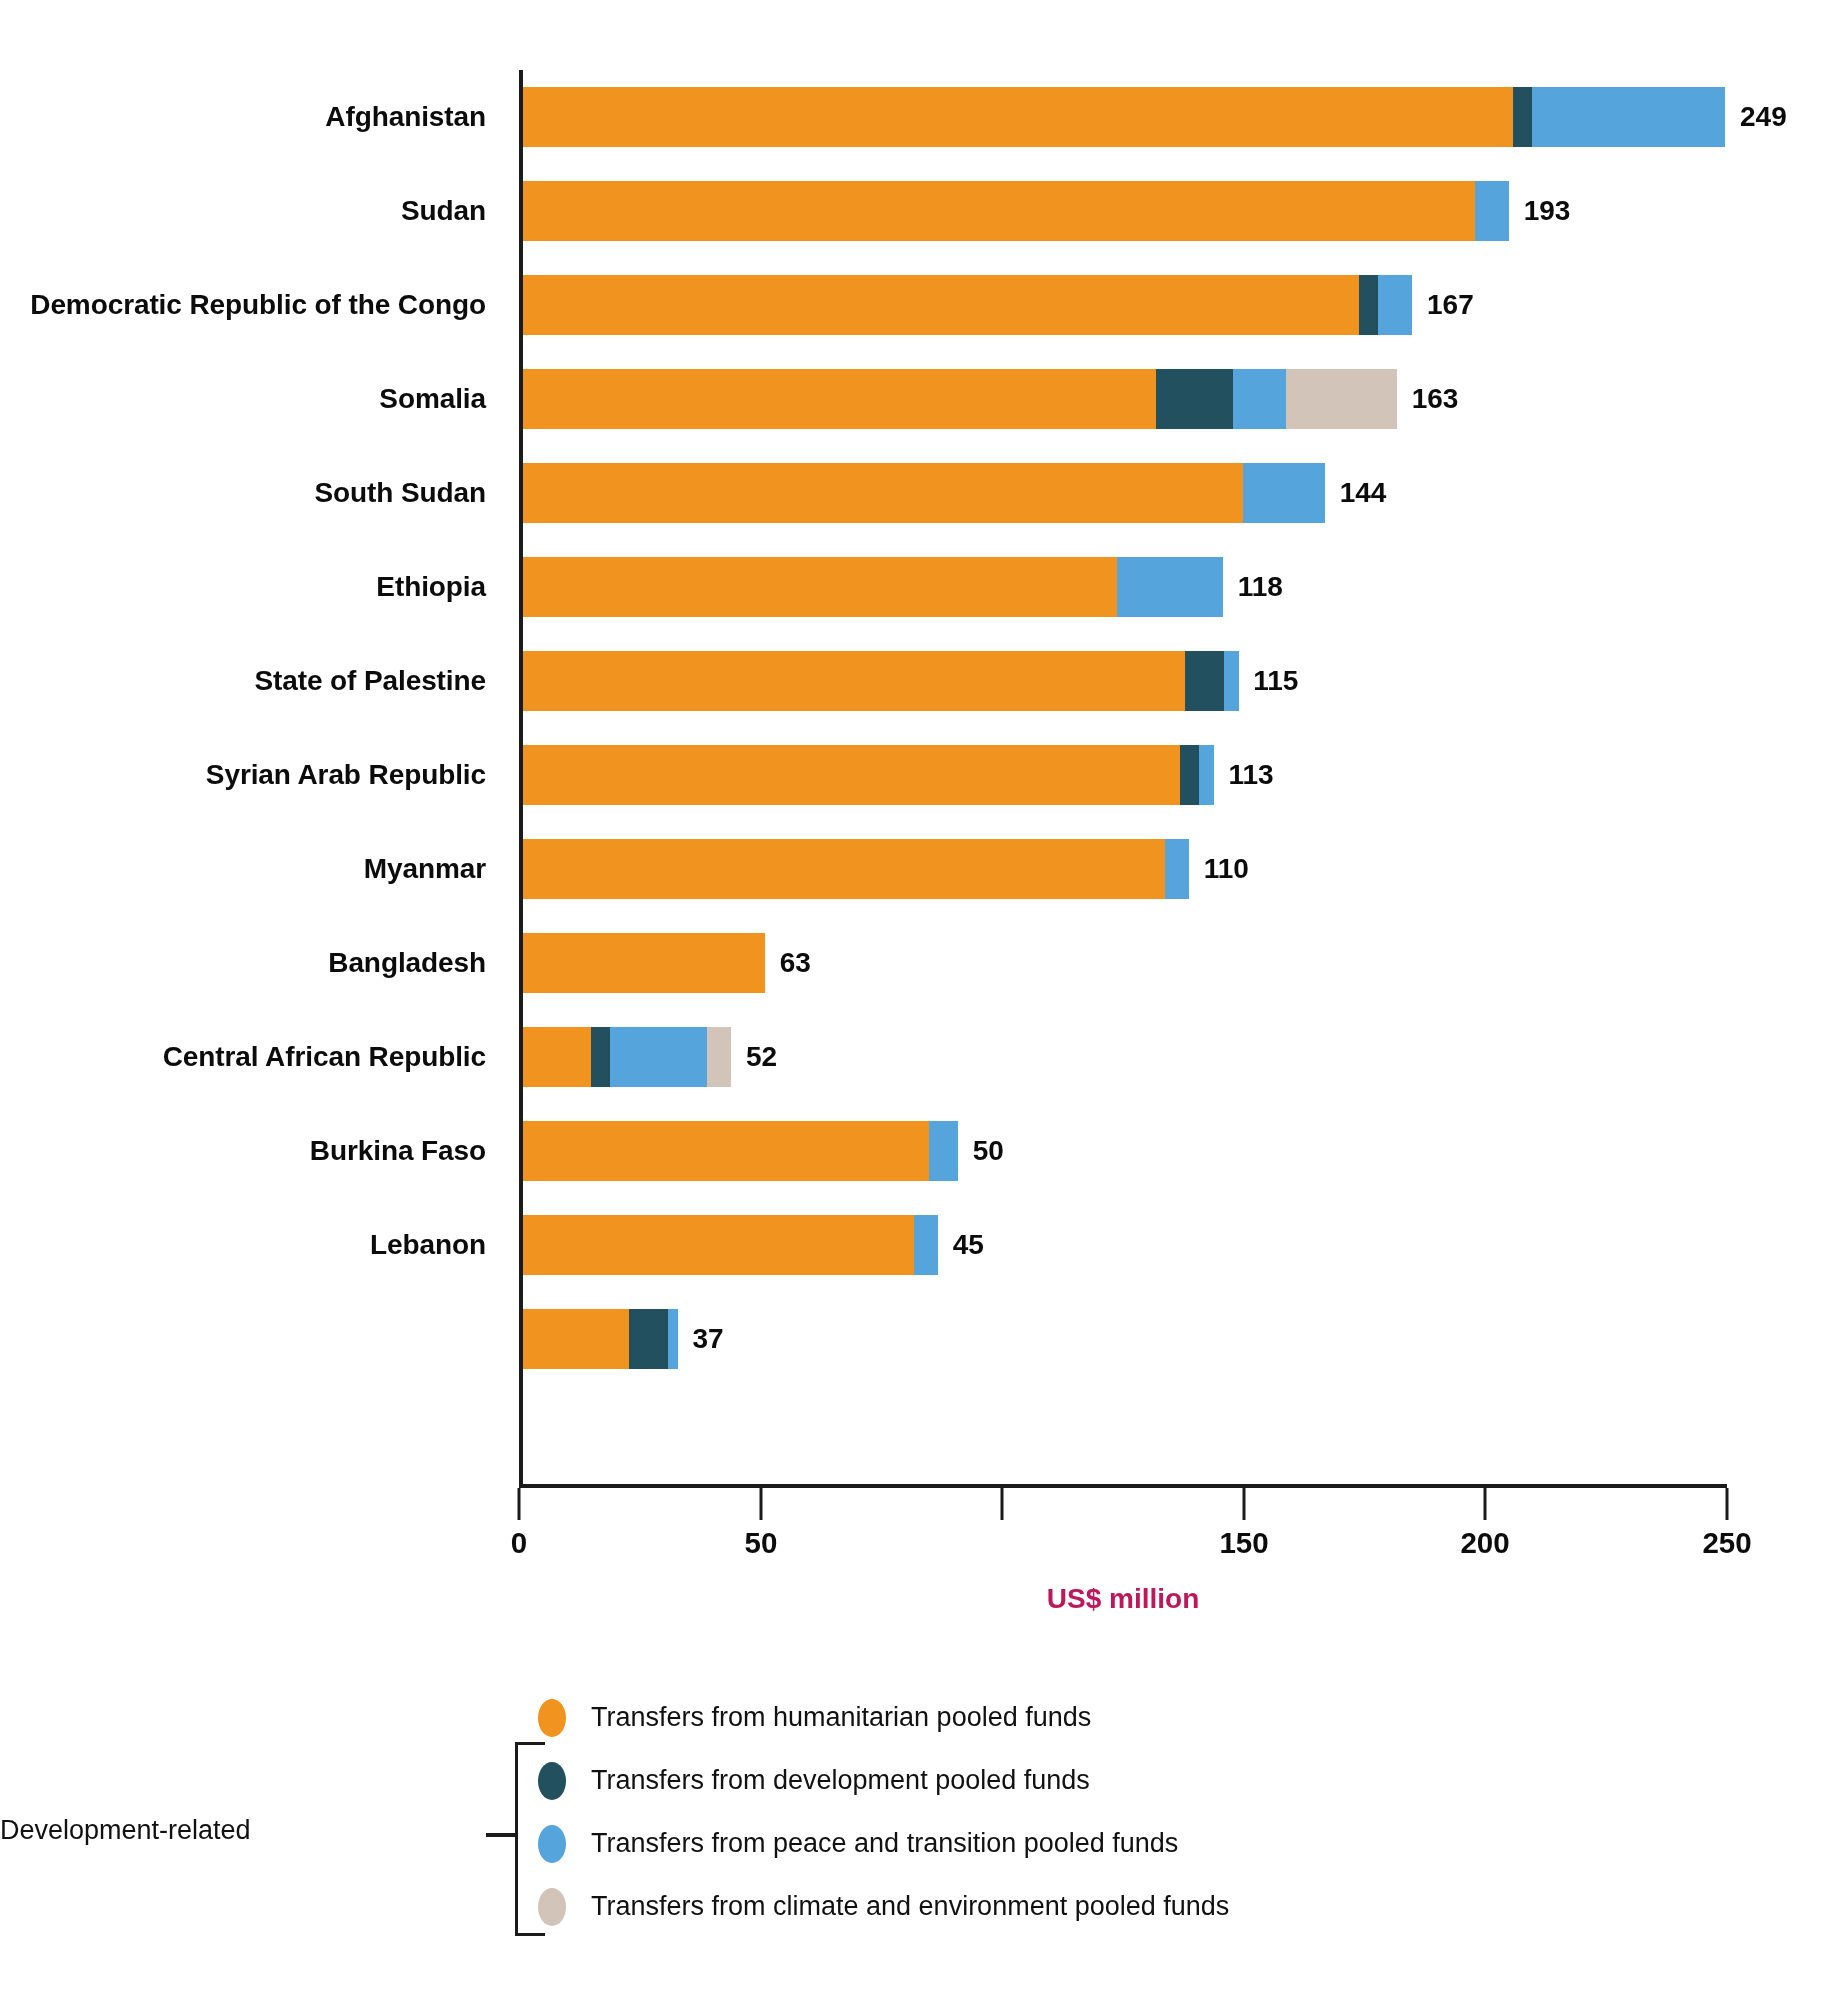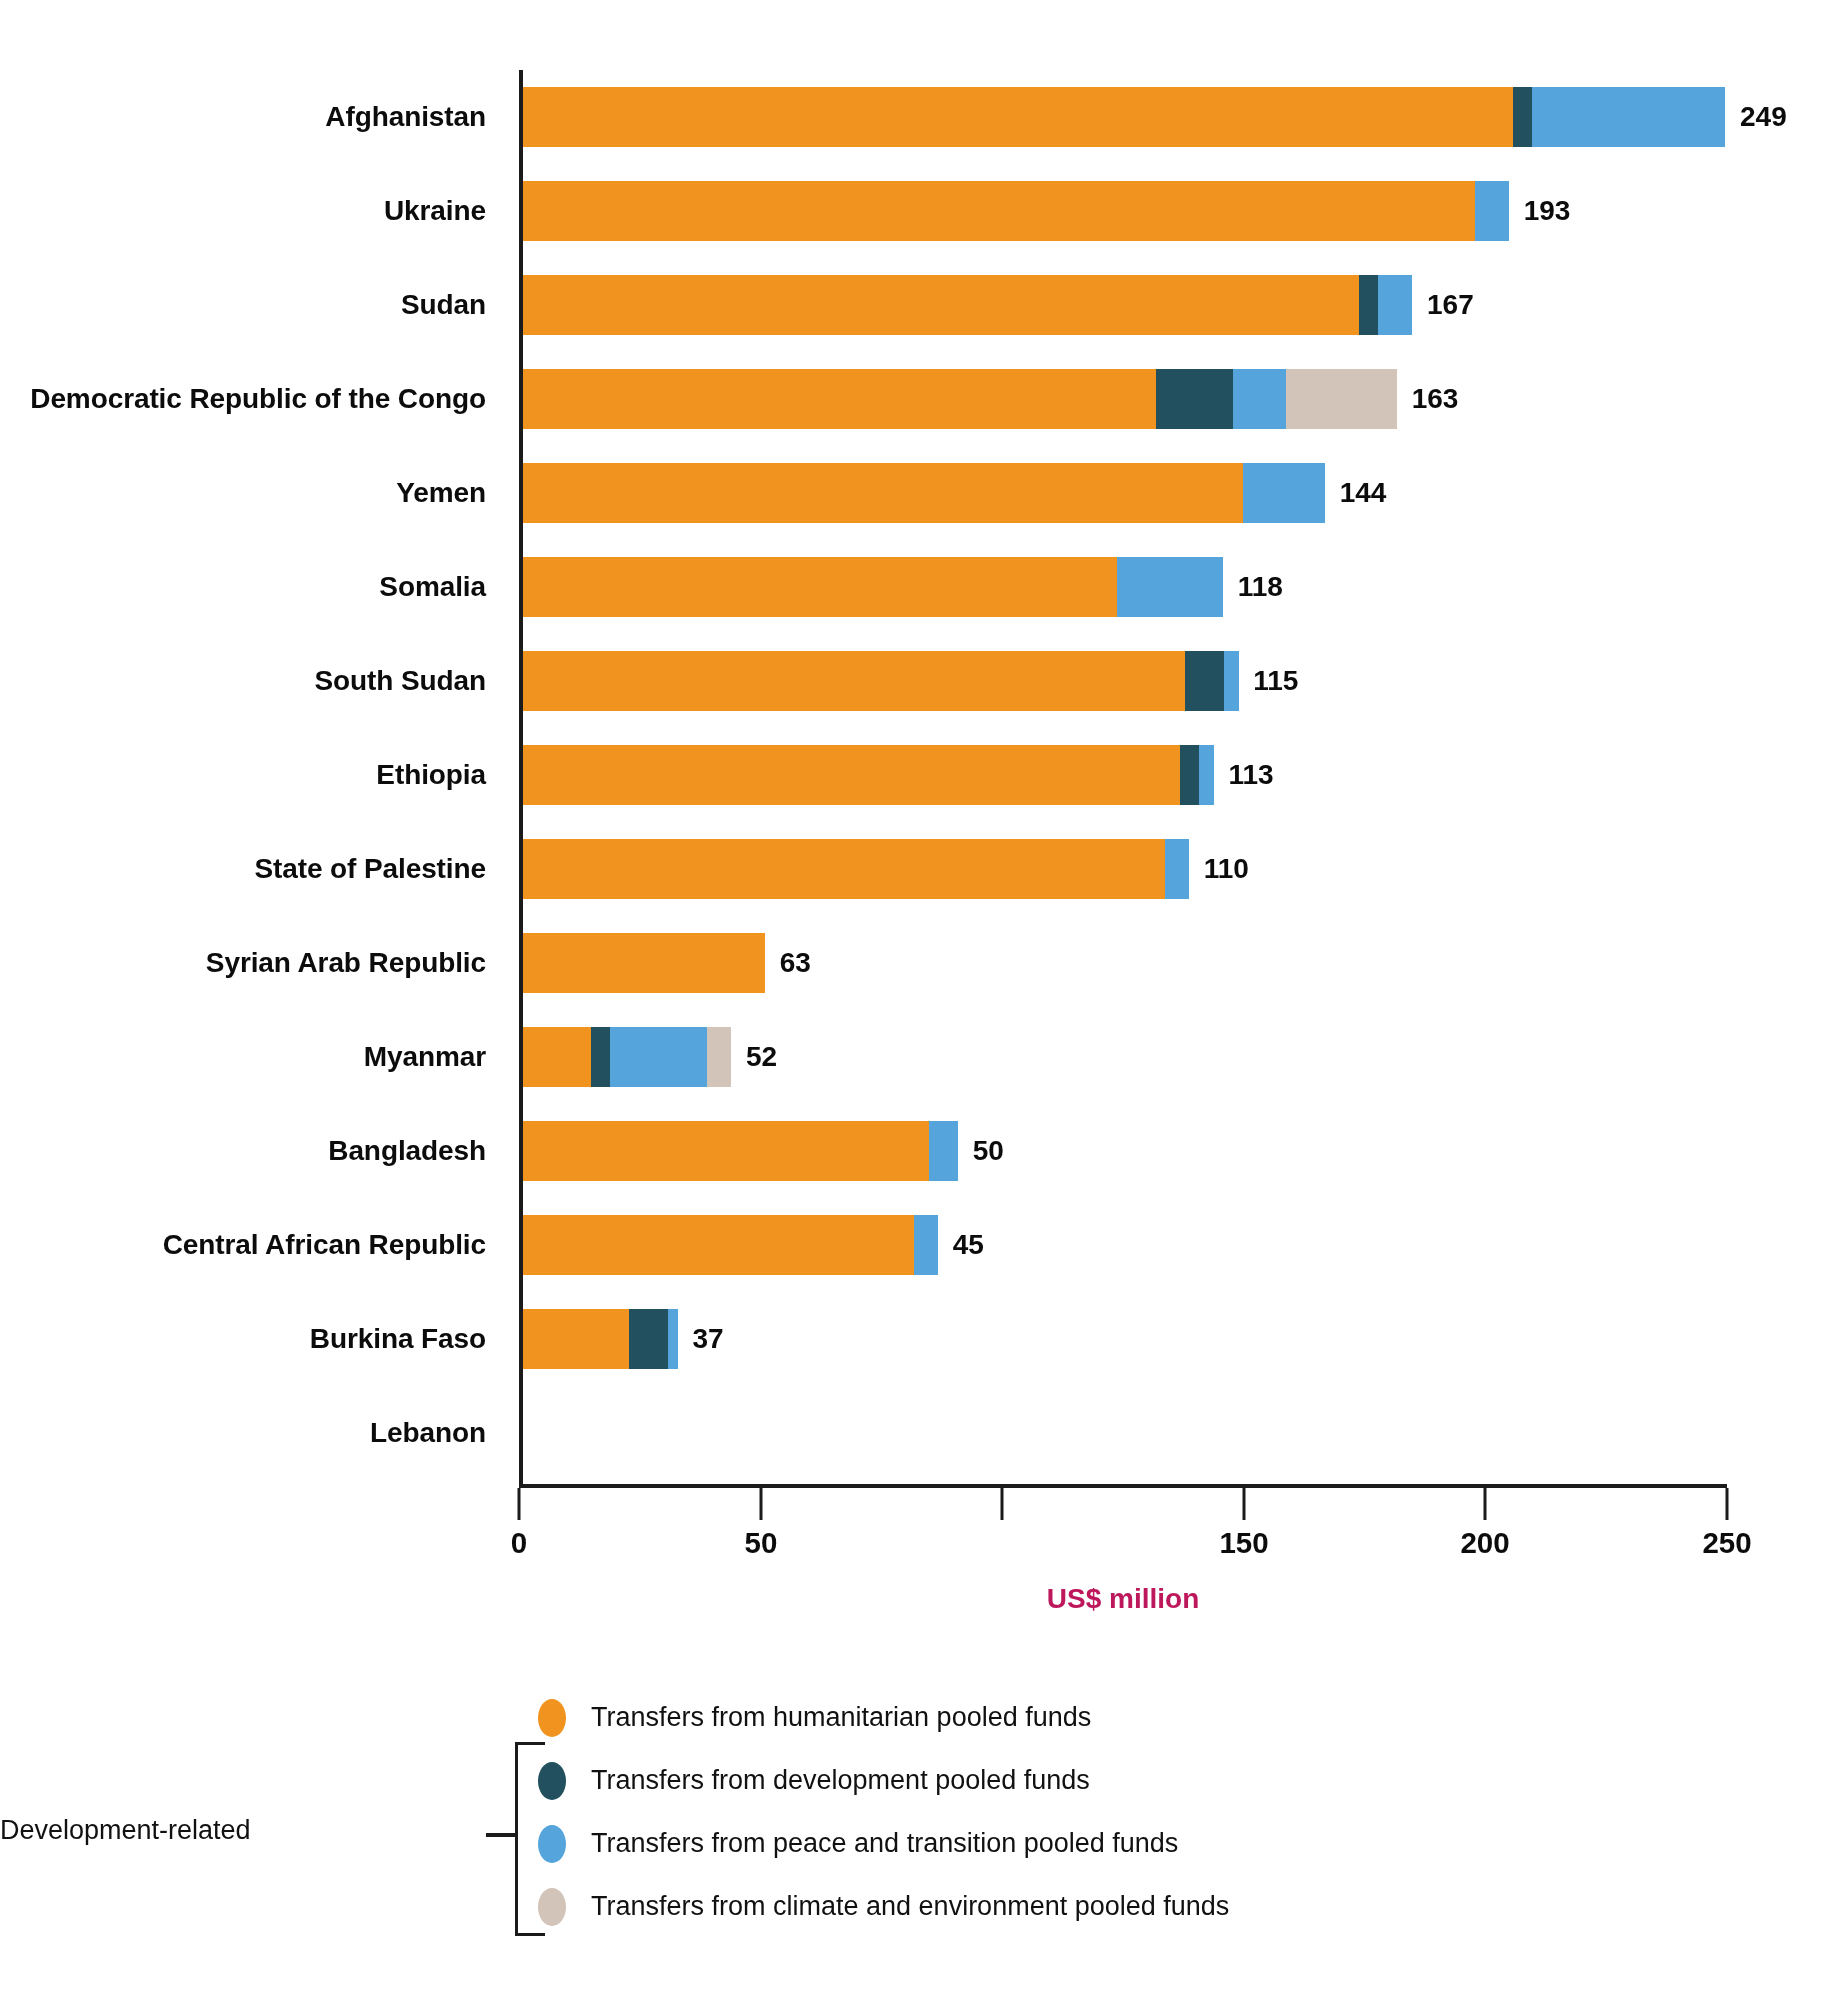--- a/index.html
+++ b/index.html
@@ -44,24 +44,22 @@
                  font-size:27px;color:#111;}
 </style>
 </head>
 <body>
 
 <div class="page">
 
   <div class="chart">
     <div class="plot-label-col" id="labelCol">
         <div class="row-label">Afghanistan</div>
-        <div class="row-label">Ukraine</div>
         <div class="row-label">Sudan</div>
         <div class="row-label">Democratic Republic of the Congo</div>
-        <div class="row-label">Yemen</div>
         <div class="row-label">Somalia</div>
         <div class="row-label">South Sudan</div>
         <div class="row-label">Ethiopia</div>
         <div class="row-label">State of Palestine</div>
         <div class="row-label">Syrian Arab Republic</div>
         <div class="row-label">Myanmar</div>
         <div class="row-label">Bangladesh</div>
         <div class="row-label">Central African Republic</div>
         <div class="row-label">Burkina Faso</div>
         <div class="row-label">Lebanon</div>

